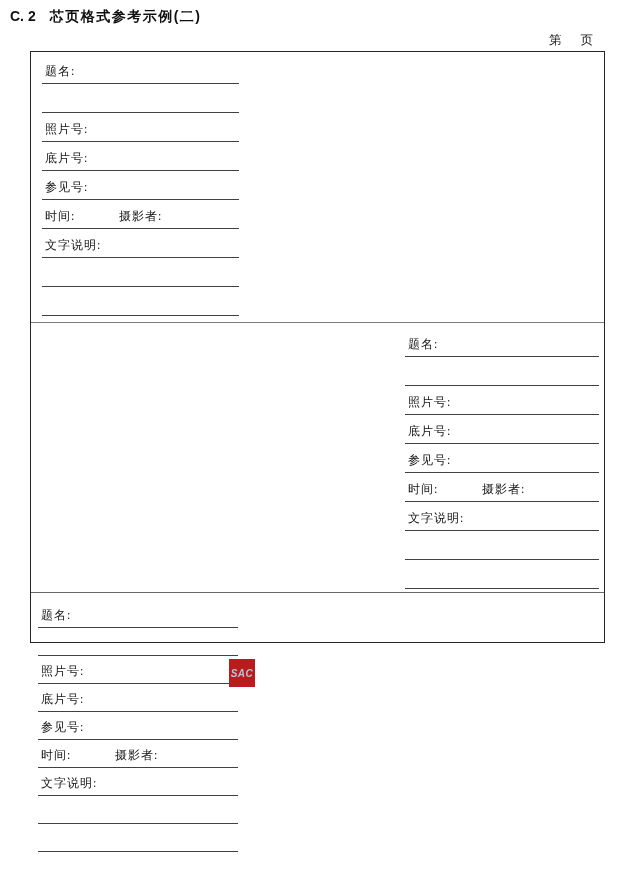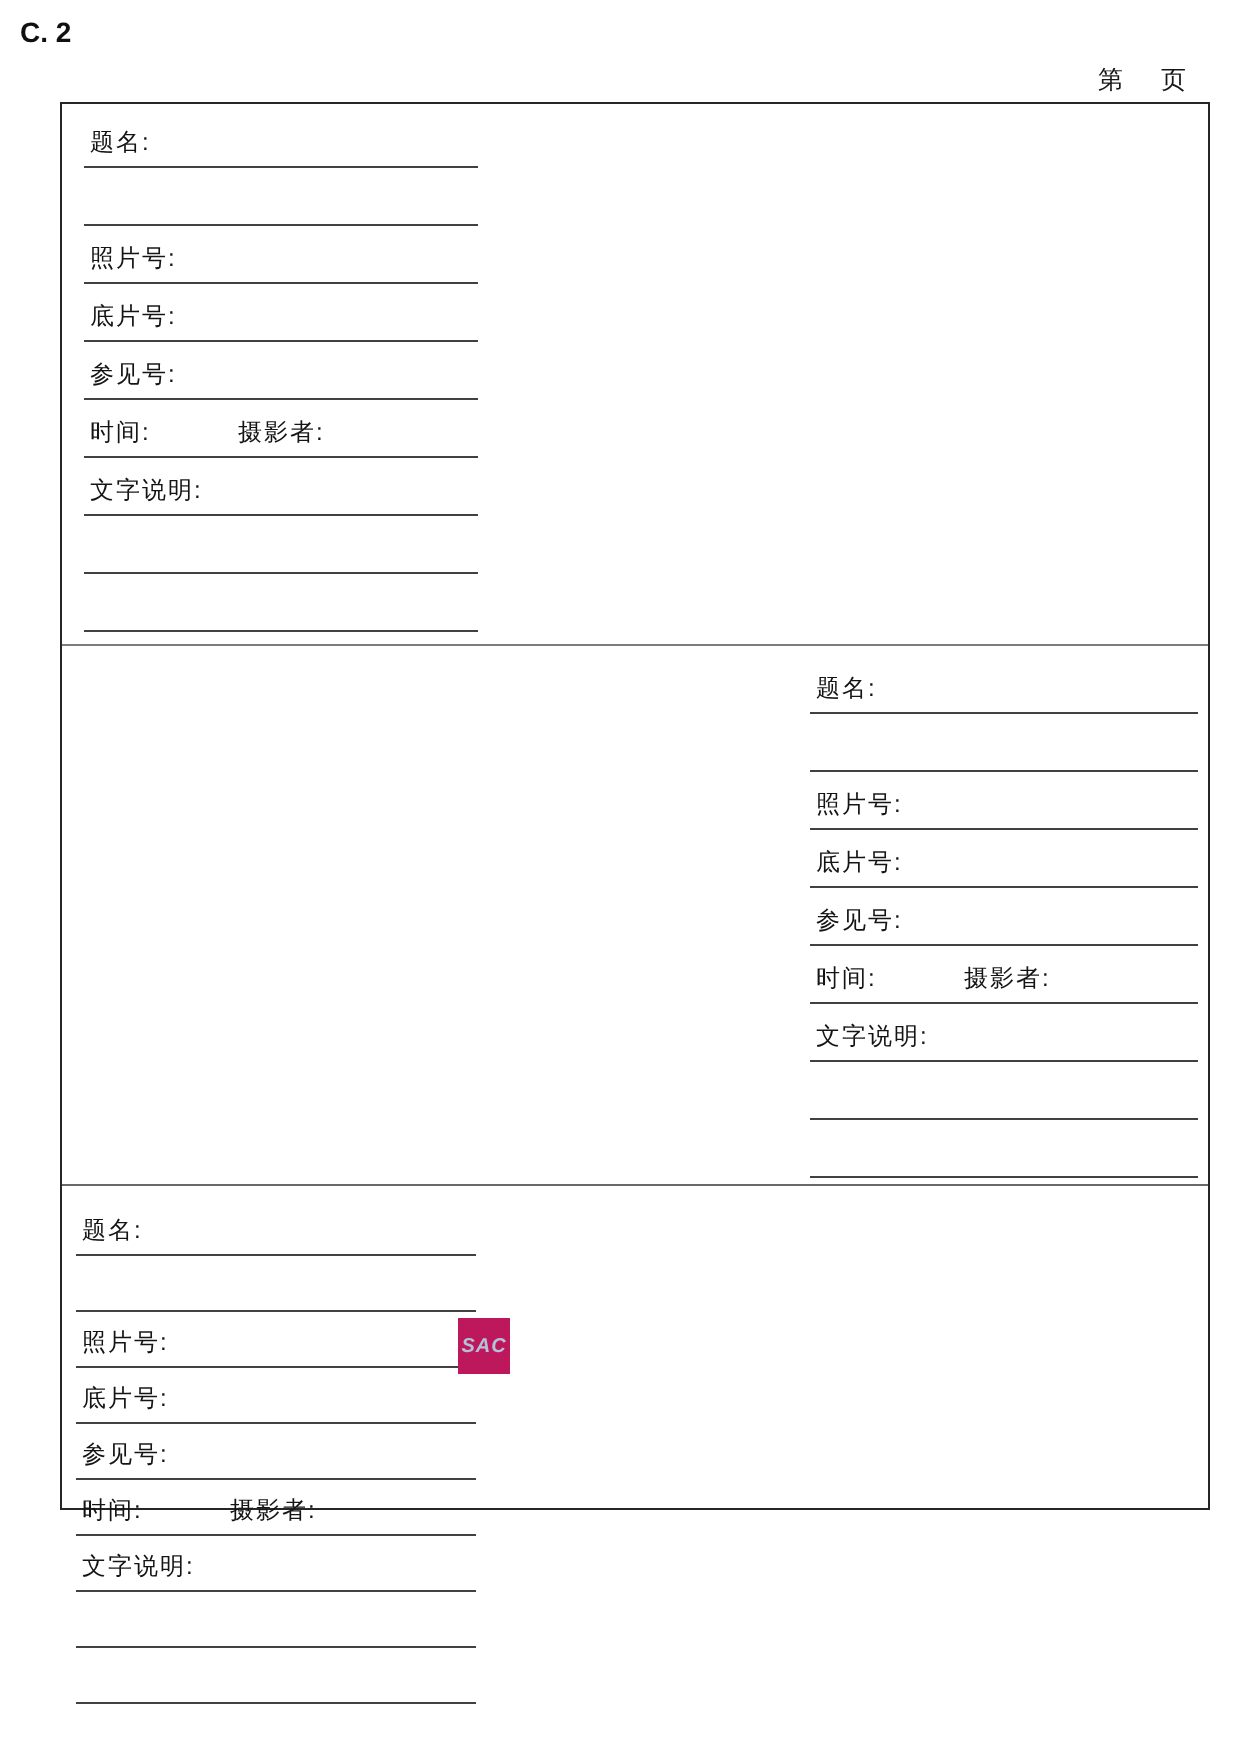--- a/index.html
+++ b/index.html
@@ -34,23 +34,24 @@
     font-size: 12.5px;
     display: flex;
     gap: 19px;
     color: #161616;
   }
   .outer-box {
     position: absolute;
     left: 30px;
     top: 51px;
     width: 575px;
-    height: 704px;
+    height: 592px;
     border: 1.5px solid #262626;
     background: #ffffff;
+    font-family: Liberation Serif, serif;
   }
   .section { position: relative; overflow: hidden; }
   .section-1 { height: 271px; border-bottom: 1px solid #7d7d7d; }
   .section-2 { height: 270px; border-bottom: 1px solid #696969; }
   .section-3 { height: 263px; }
   .form-block { display: block; }
   .block-a { margin-left: 11px; width: 197px; padding-top: 3px; }
   .block-b { margin-left: 374px; width: 194px; padding-top: 5px; }
   .block-c { margin-left: 7px;  width: 200px; padding-top: 7px; }
   .form-row {
@@ -68,39 +69,40 @@
     white-space: nowrap;
     color: #141414;
   }
   .form-row .lbl.second { left: 77px; }
   .watermark {
     position: absolute;
     left: 229px;
     top: 659px;
     width: 26px;
     height: 28px;
-    background: #be185d;
+    background: #b91c1c;
     color: #b3c1d9;
     font-size: 10px;
     font-weight: bold;
     font-style: italic;
     display: flex;
     align-items: center;
     justify-content: center;
     letter-spacing: 0.5px;
     pointer-events: none;
   }
 </style>
 </head>
 <body>
 
 <div class="page">
 
   <div class="heading">
     <span>C. 2</span>
+    <span class="h-title">芯页格式参考示例(二)</span>
   </div>
 
   <div class="page-marker">
     <span>第</span>
     <span>页</span>
   </div>
 
   <div class="outer-box">
     <div class="section section-1">
       <div class="form-block block-a">

